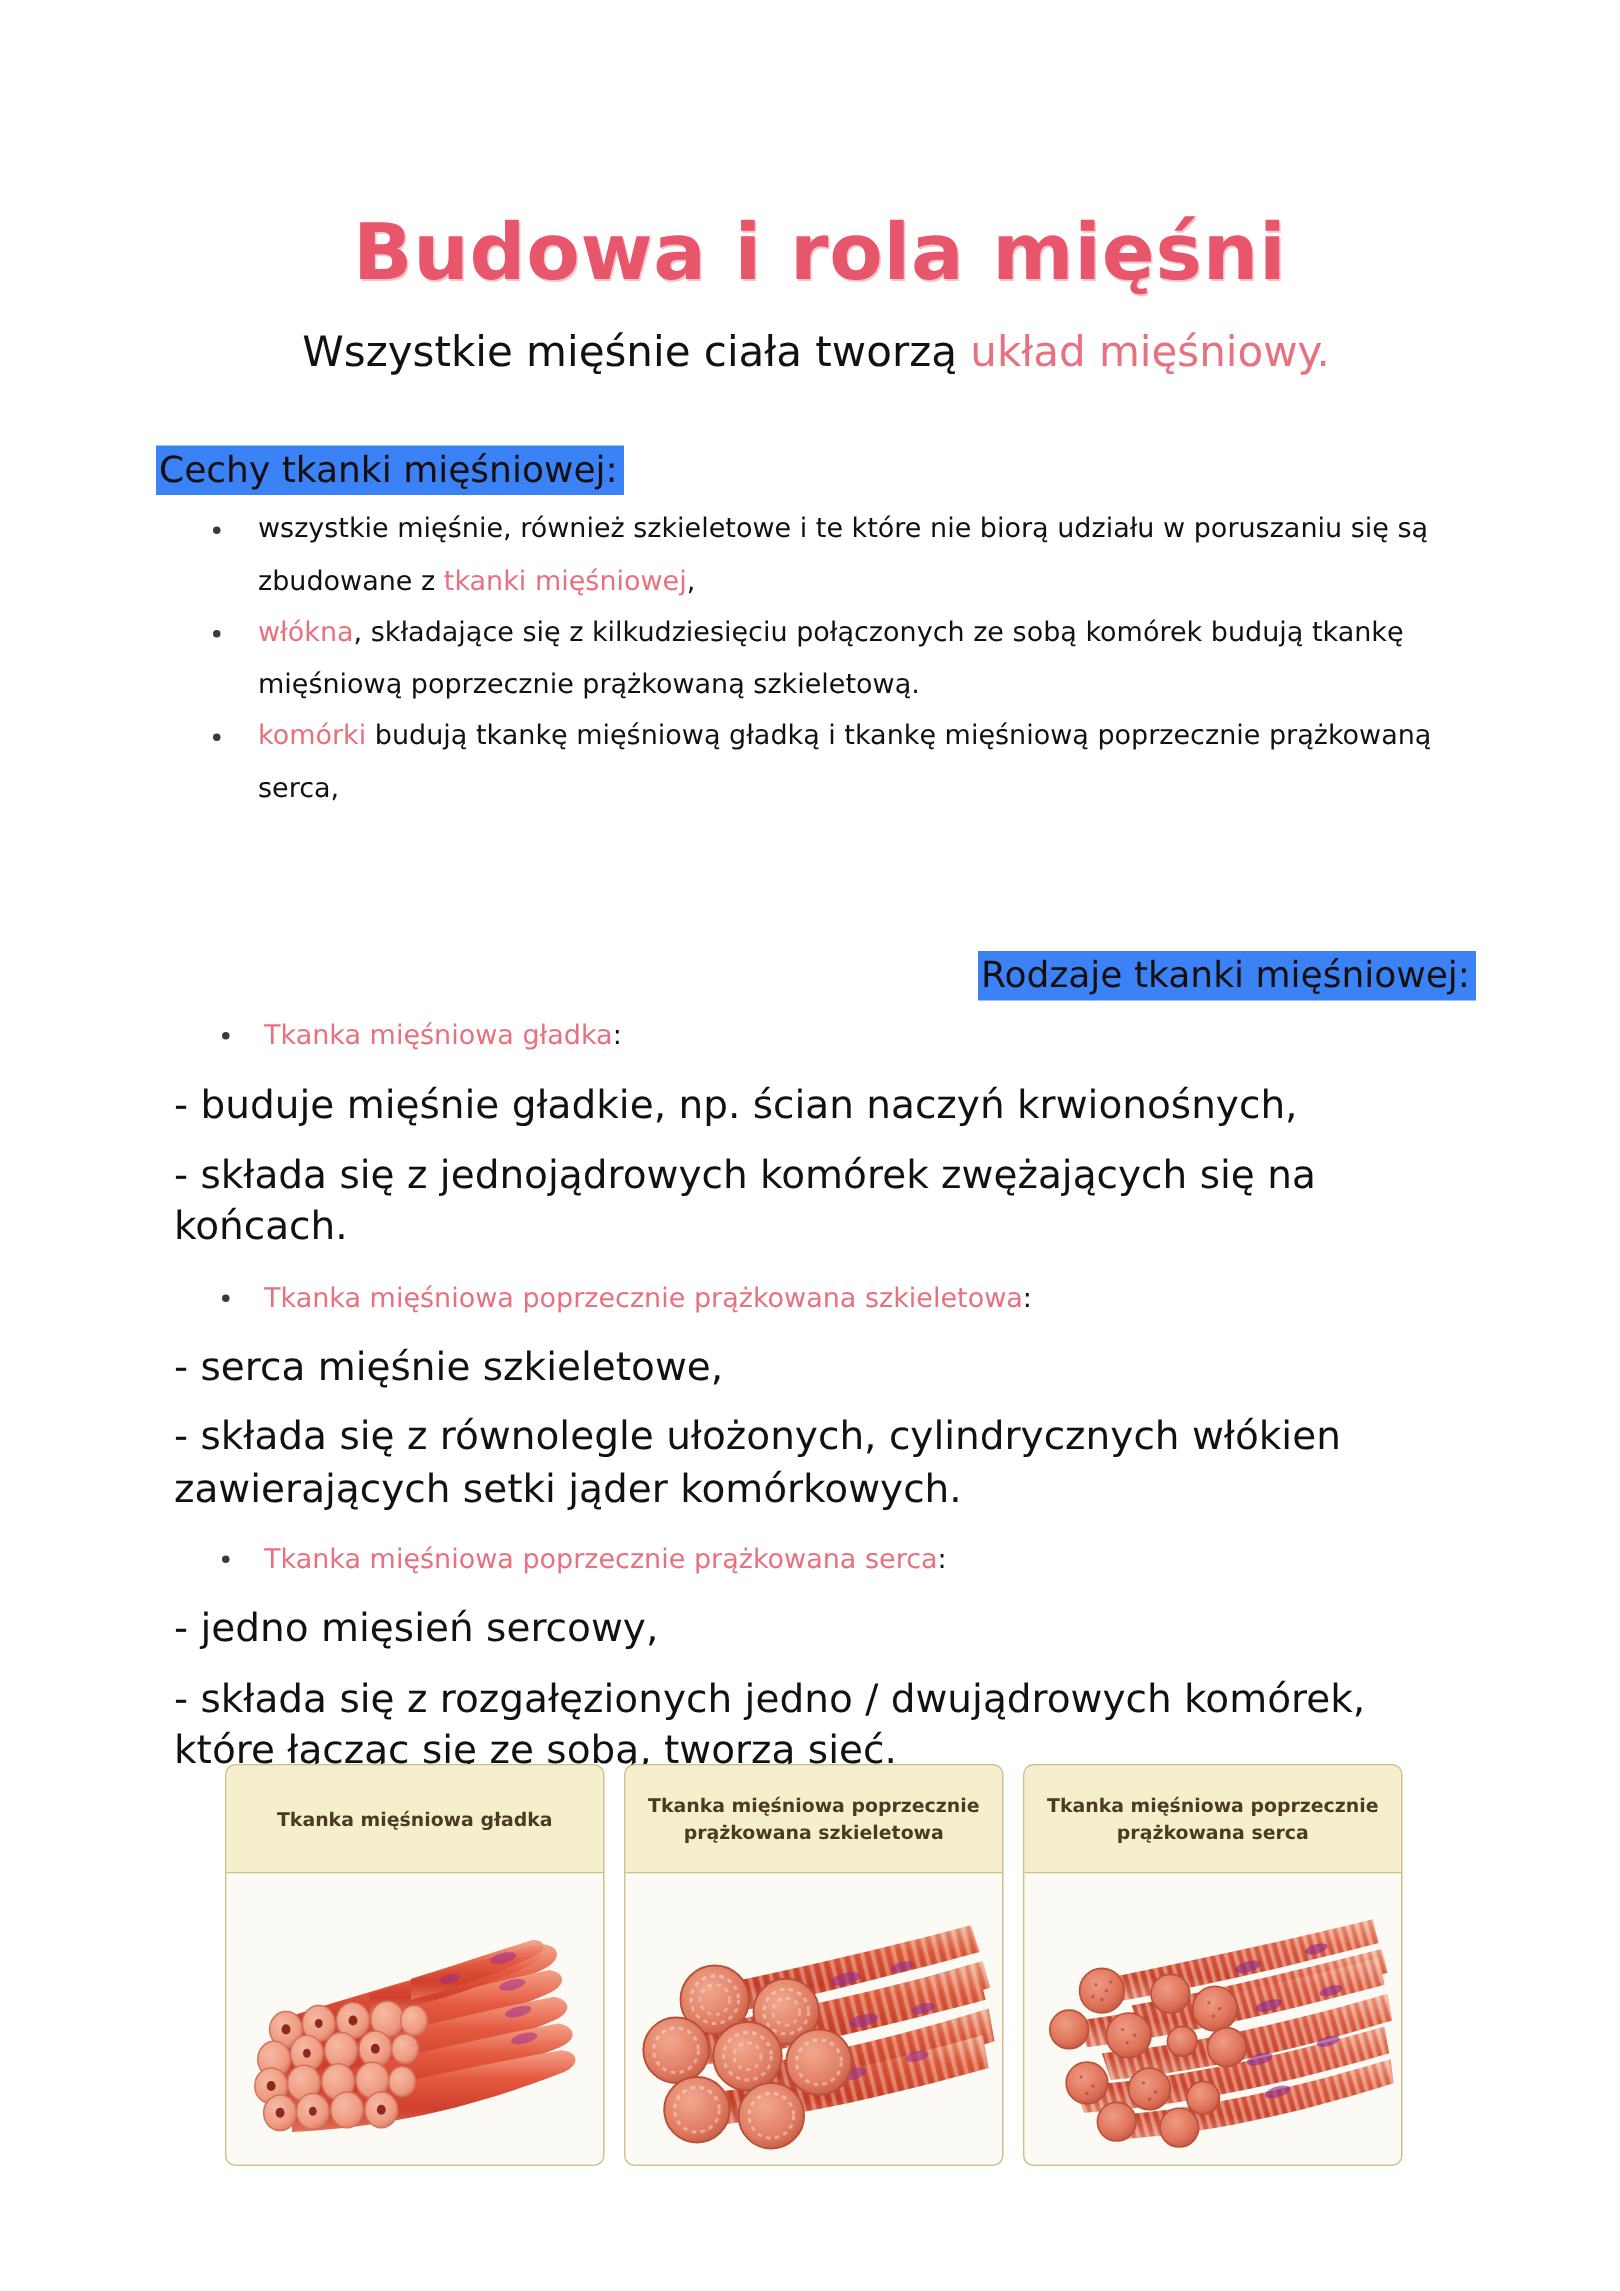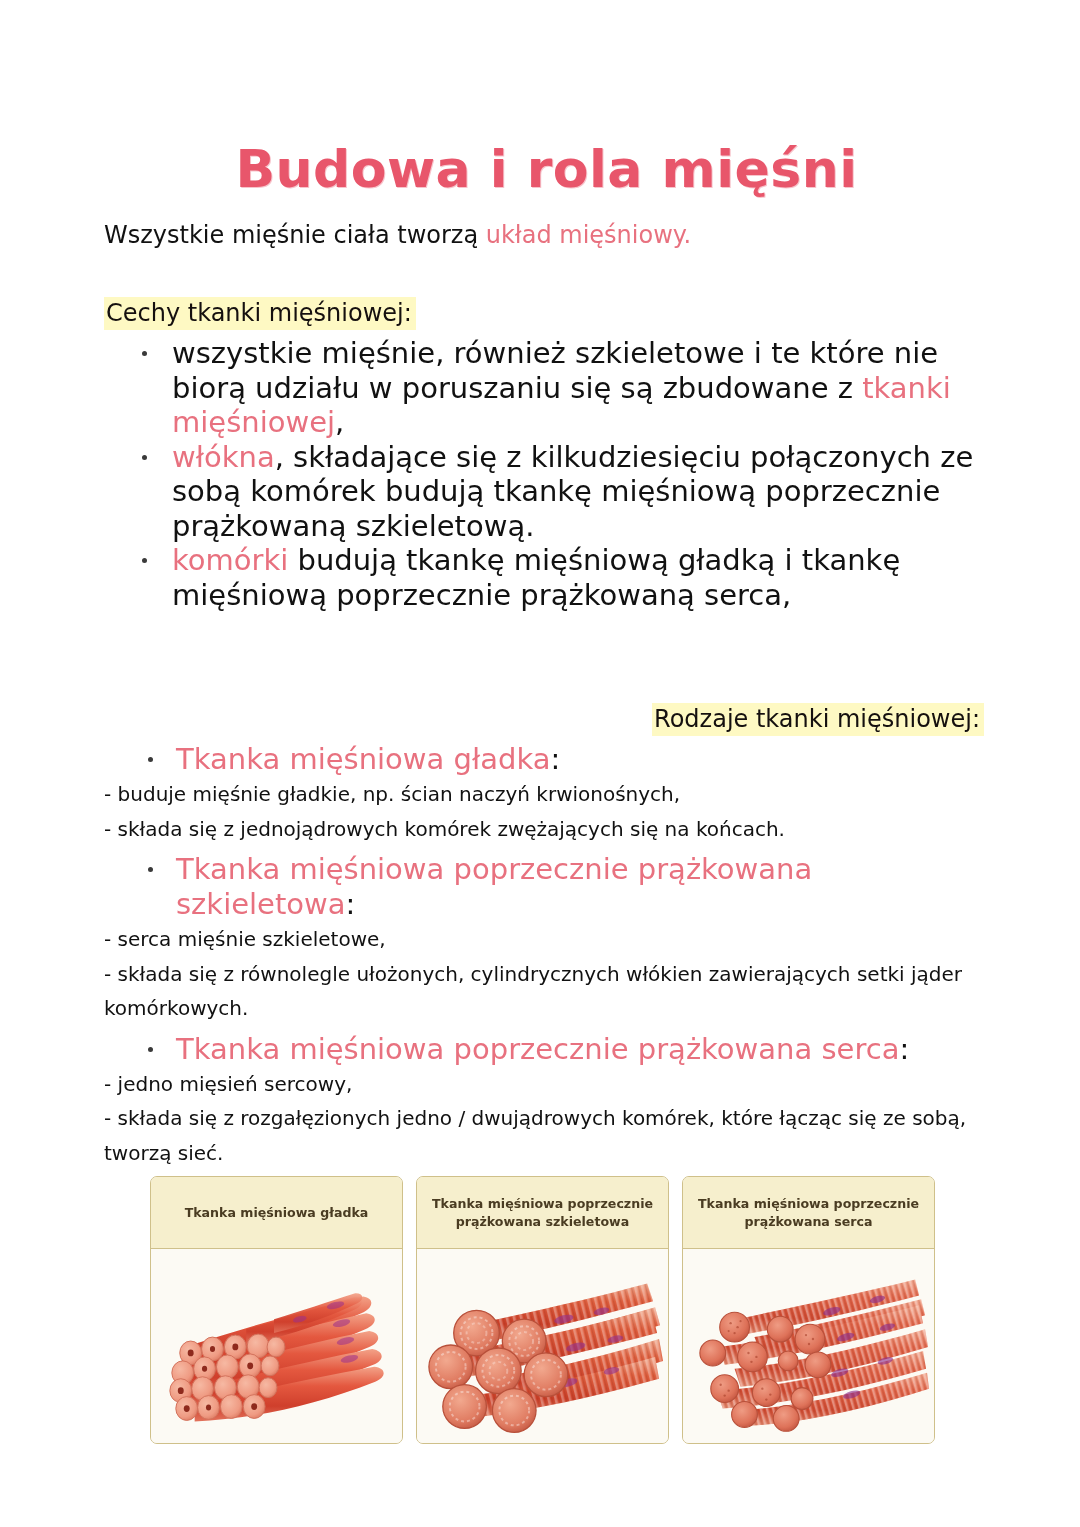--- a/index.html
+++ b/index.html
@@ -45,53 +45,54 @@
     top: 218px;
     width: 880px;
     font-family: "DejaVu Sans", sans-serif;
     font-size: 23.5px;
     line-height: 34px;
     color: #111111;
   }
 
   .intro {
     margin: 0 0 0 0;
-    font-size: 24px;
+    font-size: 28px;
     line-height: 34px;
+    text-align: center;
   }
 
   .pink {
     color: #e8717f;
   }
 
   
   .hl-heading {
     display: inline-block;
-    background: #fef9c3;
+    background: #3b82f6;
     color: #15100f;
     font-size: 24px;
     line-height: 30px;
     padding: 1px 4px 2px 2px;
     margin: 0;
   }
 
   .sect-gap-1 { height: 44px; }
   .sect-gap-2 { height: 90px; }
 
   
   ul.dots {
     list-style: none;
     margin: 6px 0 0 0;
     padding: 0;
   }
   ul.dots > li {
     position: relative;
     padding-left: 68px;
     margin: 0 0 0 0;
-    font-size: 29px;
+    font-size: 18px;
     line-height: 34.5px;
   }
   ul.dots > li::before {
     content: "";
     position: absolute;
     left: 38px;
     top: 15px;
     width: 5px;
     height: 5px;
     border-radius: 50%;
@@ -101,22 +102,22 @@
   
   ul.dots.tight > li {
     padding-left: 72px;
     line-height: 35px;
   }
   ul.dots.tight > li::before {
     left: 44px;
   }
 
   .dash-line {
-    margin: 0;
-    font-size: 20px;
+    margin: 12px;
+    font-size: 26px;
     line-height: 34.5px;
   }
 
   
   .figure {
     position: absolute;
     left: 150px;
     top: 1176px;
     width: 785px;
     height: 268px;

